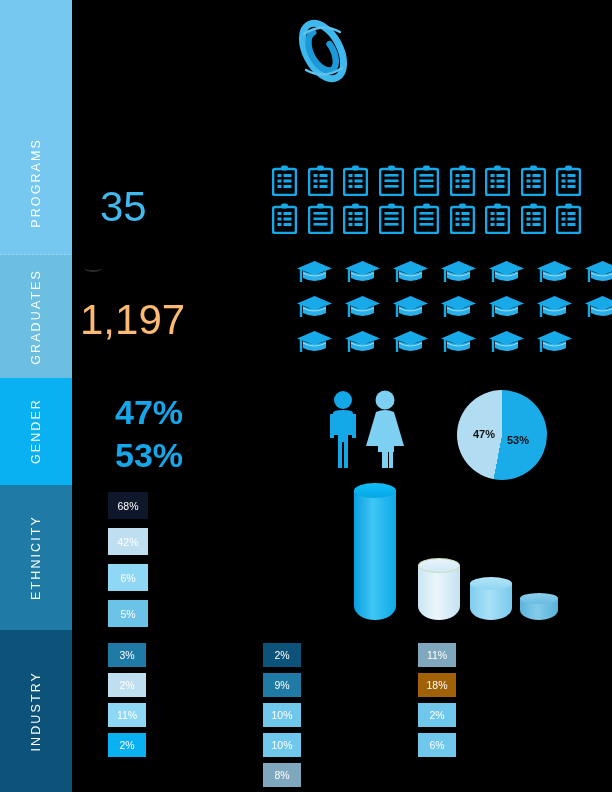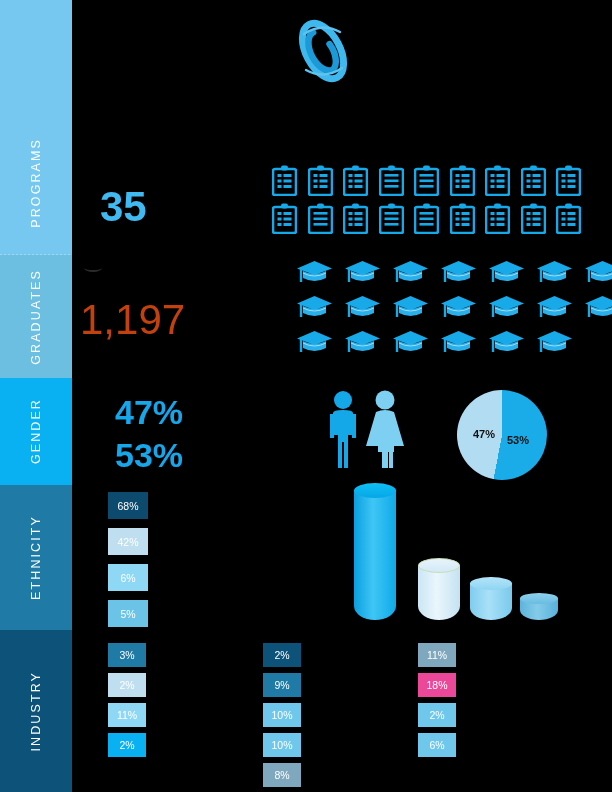--- a/index.html
+++ b/index.html
@@ -30,22 +30,22 @@
   .logo-wrap { position:absolute; left:222px; top:18px; width:200px; height:96px; }
   .logo-mark { position:absolute; left:68px; top:0; width:66px; height:66px; }
   .logo-text {
     position:absolute; left:0; top:78px; width:200px; text-align:center;
     font-size:20px; color:#0c0c0c; letter-spacing:.2px;
     text-shadow:0 0 .6px #3a3a3a, 0 0 1px #2d2d2d;
     font-family:"Liberation Sans", sans-serif;
   }
 
   
-  .stat-35 { position:absolute; left:100px; top:183px; font-size:42px; color:#3fb9f0; font-weight:700; }
-  .stat-1197 { position:absolute; left:80px; top:296px; font-size:42px; color:#c2410c; font-weight:400; }
+  .stat-35 { position:absolute; left:100px; top:183px; font-size:42px; color:#3fb9f0; font-weight:400; }
+  .stat-1197 { position:absolute; left:80px; top:296px; font-size:42px; color:#fdba74; font-weight:400; }
   .tiny-arc { position:absolute; left:84px; top:264px; width:18px; height:8px;
      border-bottom:2px solid #2b2b2b; border-radius:0 0 50% 50%; }
 
   
   .clip-grid { position:absolute; left:272px; top:165px; width:312px; }
   .clip-row { display:flex; gap:10.5px; margin-bottom:7px; }
   .clipboard { width:25px; height:31px; position:relative; }
 
   .cap-grid { position:absolute; left:296px; top:260px; width:290px; }
   .cap-row { display:flex; gap:11px; margin-bottom:9px; }
@@ -442,21 +442,21 @@
     </svg>
   </div>
   <div class="pie">
 
     <div class="pie-disc"></div>
     <span class="pie-lbl l">47%</span>
     <span class="pie-lbl r">53%</span>
   </div>
 
   <div class="eth-badges">
-    <div class="badge" style="background:#0c4a6e">
+    <div class="badge" style="background:#0f172a">
         <span>68%</span>
       </div>
     <div class="badge" style="background:#bfdff0">
         <span>42%</span>
       </div>
     <div class="badge" style="background:#8ed8f6">
         <span>6%</span>
       </div>
     <div class="badge" style="background:#6cc3e8">
         <span>5%</span>
@@ -509,21 +509,21 @@
         <span>10%</span>
       </div>
     <div class="ind-badge" style="background:#7fa8bf">
         <span>8%</span>
       </div>
   </div>
   <div class="ind-col c3">
     <div class="ind-badge" style="background:#7fa8bf">
         <span>11%</span>
       </div>
-    <div class="ind-badge" style="background:#ec4899">
+    <div class="ind-badge" style="background:#a16207">
         <span>18%</span>
       </div>
     <div class="ind-badge" style="background:#6fc8ec">
         <span>2%</span>
       </div>
     <div class="ind-badge" style="background:#6fc8ec">
         <span>6%</span>
       </div>
   </div>
 

